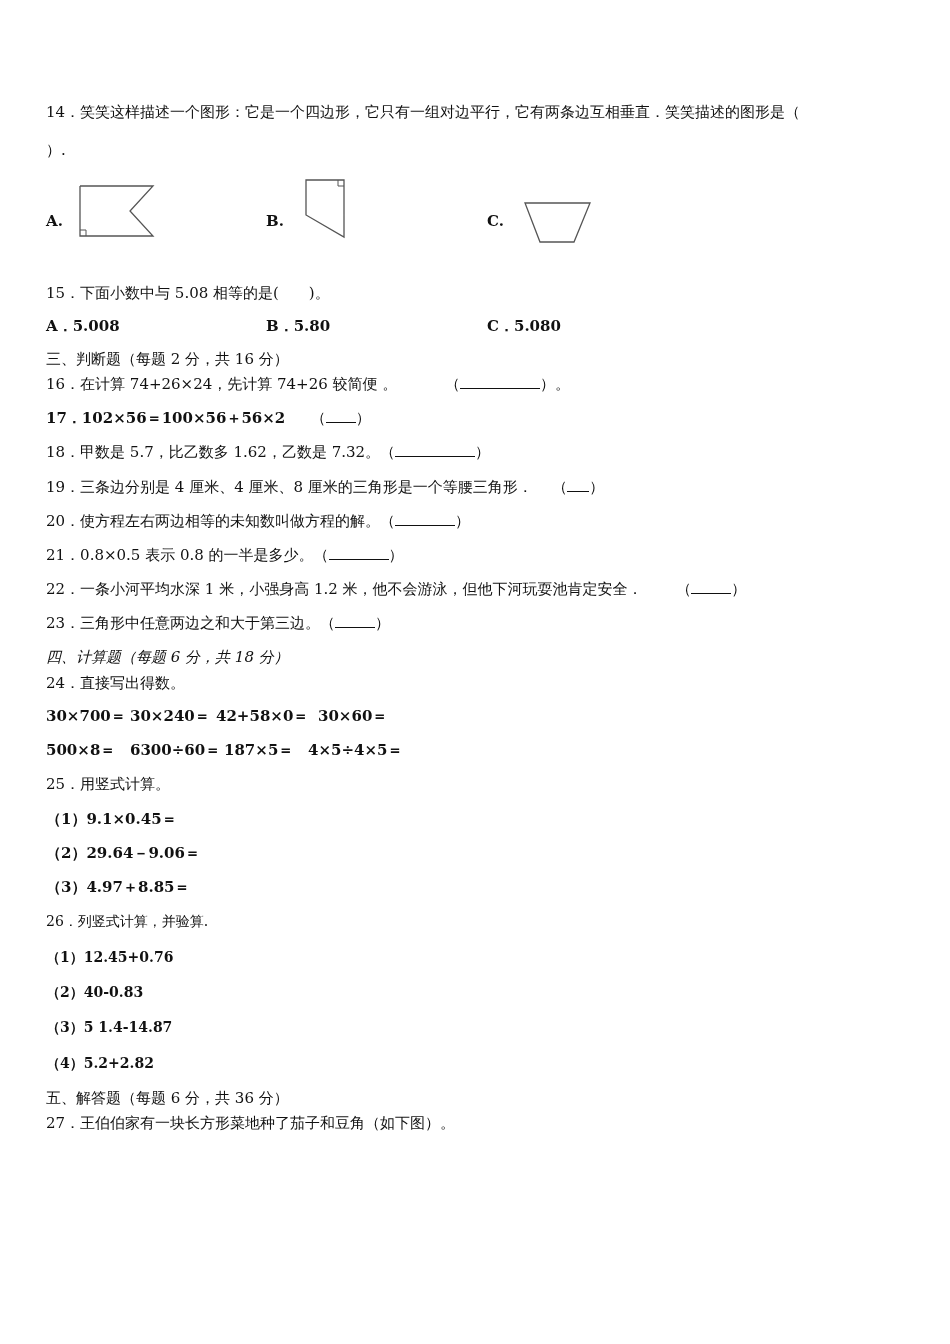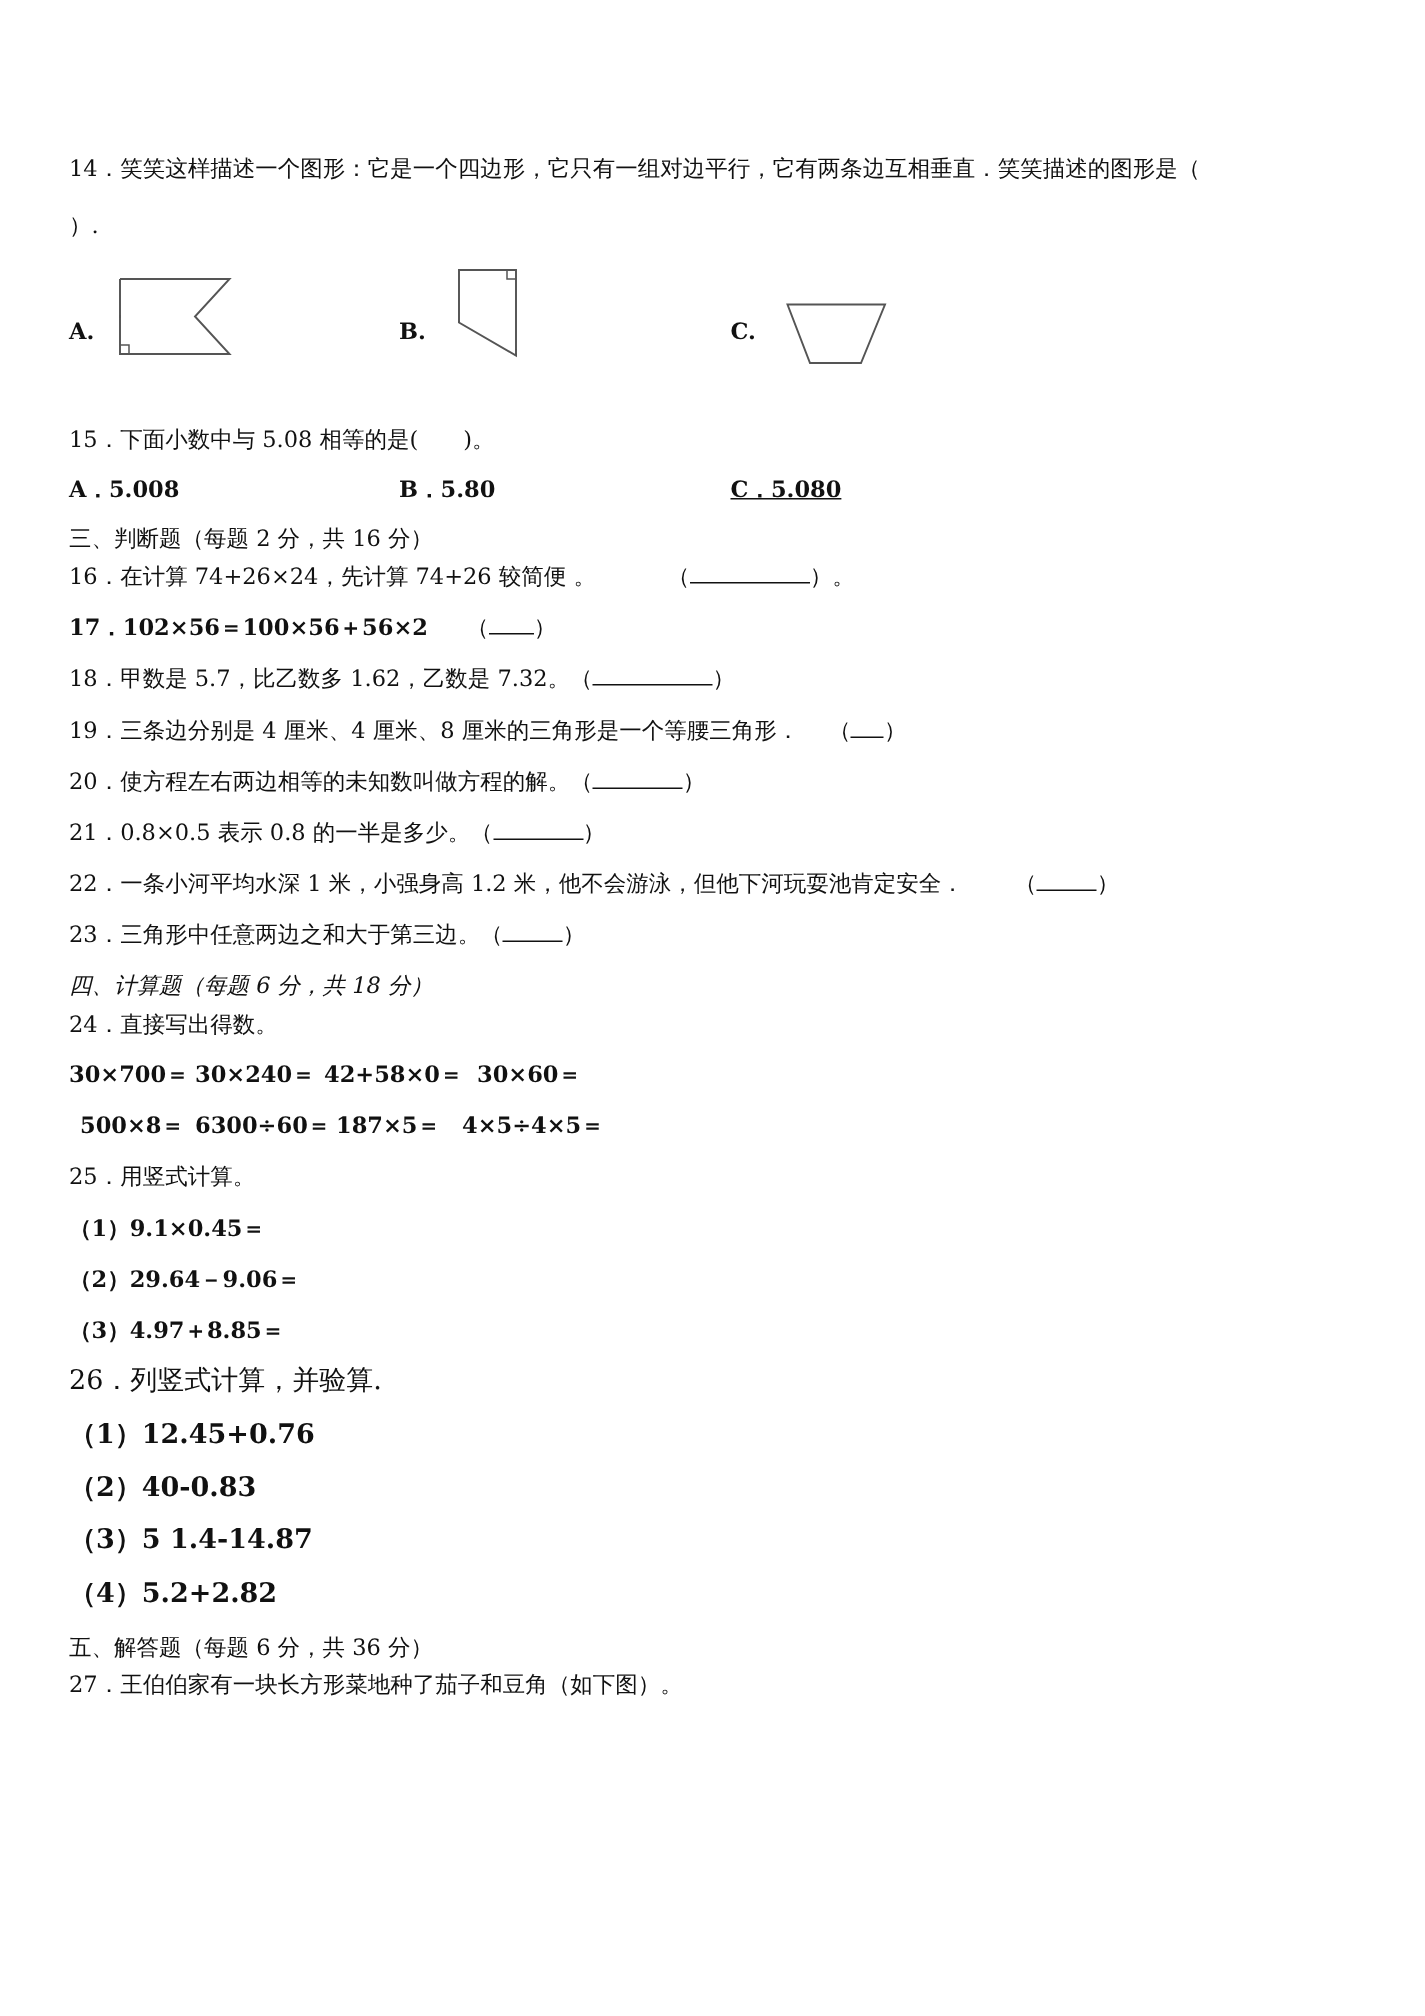--- a/index.html
+++ b/index.html
@@ -1,20 +1,20 @@
 <!DOCTYPE html>
 <html><head>
 <meta charset="utf-8">
 <style>
   html, body { margin: 0; padding: 0; background: #ffffff; }
   body { width: 950px; height: 1344px; position: relative; overflow: hidden;
          font-family: "DejaVu Serif", "Liberation Serif", serif; color: #111; }
   .line { position: absolute; left: 46px; white-space: nowrap; font-size: 15px; line-height: 20px; }
   .bold { font-weight: bold; }
-  .big { font-size: 18px; line-height: 22px; }
+  .big { font-size: 14px; line-height: 22px; }
   .opt { position: absolute; font-weight: bold; font-size: 15px; line-height: 20px; white-space: nowrap; }
   .blank { display: inline-block; border-bottom: 1px solid #111; height: 14px; vertical-align: baseline; }
   .calc-row span { display: inline-block; font-weight: bold; }
   svg { position: absolute; }
 </style>
 </head>
 <body>
 
 <div class="line" style="top:102px;">14．笑笑这样描述一个图形：它是一个四边形，它只有一组对边平行，它有两条边互相垂直．笑笑描述的图形是（</div>
 <div class="line" style="top:140px;">）.</div>
@@ -32,21 +32,21 @@
 </svg>
 
 <div class="opt" style="left:487px; top:211px;">C.</div>
 <svg style="left:0;top:0;" width="950" height="300" viewBox="0 0 950 300">
   <polygon points="525,203 590,203 574,242 540,242" fill="none" stroke="#555" stroke-width="1.3"></polygon>
 </svg>
 
 <div class="line" style="top:283px;">15．下面小数中与 5.08 相等的是(　　)。</div>
 <div class="opt" style="left:46px; top:316px;">A．5.008</div>
 <div class="opt" style="left:266px; top:316px;">B．5.80</div>
-<div class="opt" style="left:487px; top:316px;text-decoration:underline;">C．5.080</div>
+<div class="opt" style="left:487px; top:316px;">C．5.080</div>
 
 <div class="line" style="top:349px;">三、判断题（每题 2 分，共 16 分）</div>
 
 <div class="line" style="top:374px;">
   <span>16．在计算 74+26×24，先计算 74+26 较简便 。</span>
   <span style="display:inline-block;width:38px;"></span>
   <span>（</span><span class="blank" style="width:80px;"></span><span>）。</span>
 </div>
 
 <div class="line" style="top:408px;">
@@ -83,21 +83,21 @@
   <span>23．三角形中任意两边之和大于第三边。</span><span>（</span><span class="blank" style="width:40px;"></span><span>）</span>
 </div>
 
 <div class="line" style="top:647px;font-style:italic;">四、计算题（每题 6 分，共 18 分）</div>
 <div class="line" style="top:673px;">24．直接写出得数。</div>
 
 <div class="line calc-row" style="top:706px;">
   <span style="width:84px;">30×700＝</span><span style="width:86px;">30×240＝</span><span style="width:102px;">42+58×0＝</span><span>30×60＝</span>
 </div>
 <div class="line calc-row" style="top:740px;">
-  <span style="width:84px;text-align:center;">500×8＝</span><span style="width:94px;">6300÷60＝</span><span style="width:84px;">187×5＝</span><span>4×5÷4×5＝</span>
+  <span style="width:84px;">500×8＝</span><span style="width:94px;">6300÷60＝</span><span style="width:84px;">187×5＝</span><span>4×5÷4×5＝</span>
 </div>
 
 <div class="line" style="top:774px;">25．用竖式计算。</div>
 <div class="line bold" style="top:809px;">（1）9.1×0.45＝</div>
 <div class="line bold" style="top:843px;">（2）29.64－9.06＝</div>
 <div class="line bold" style="top:877px;">（3）4.97＋8.85＝</div>
 
 <div class="line big" style="top:910px;">26．列竖式计算，并验算.</div>
 <div class="line big bold" style="top:946px;">（1）12.45+0.76</div>
 <div class="line big bold" style="top:981px;">（2）40-0.83</div>

